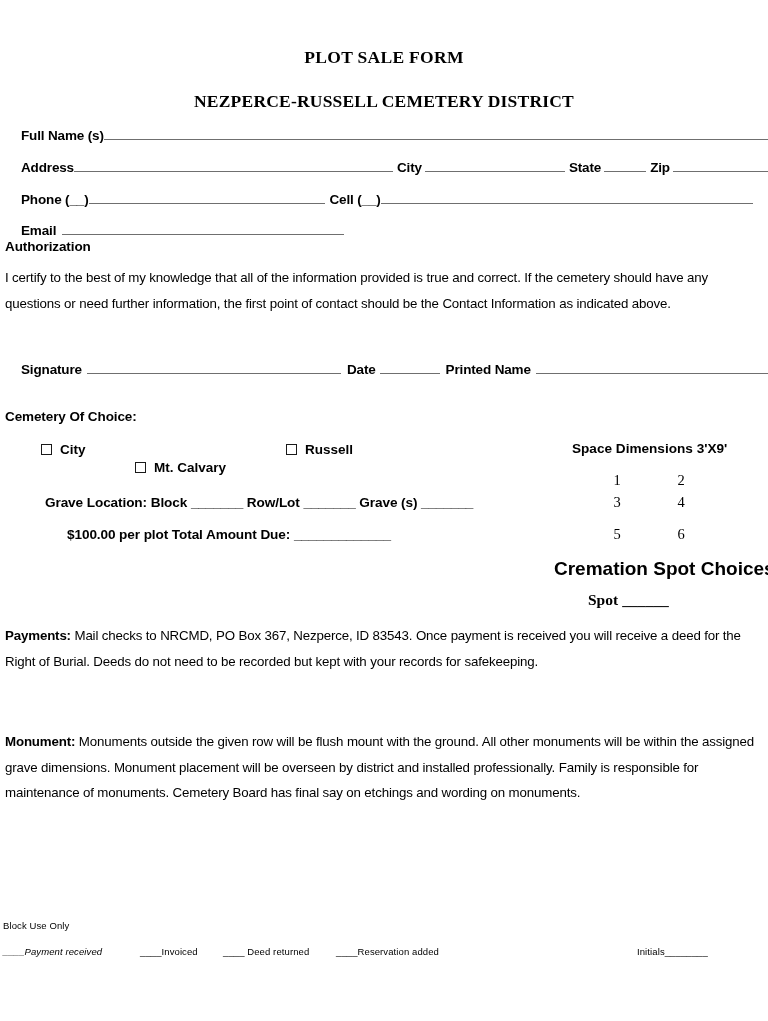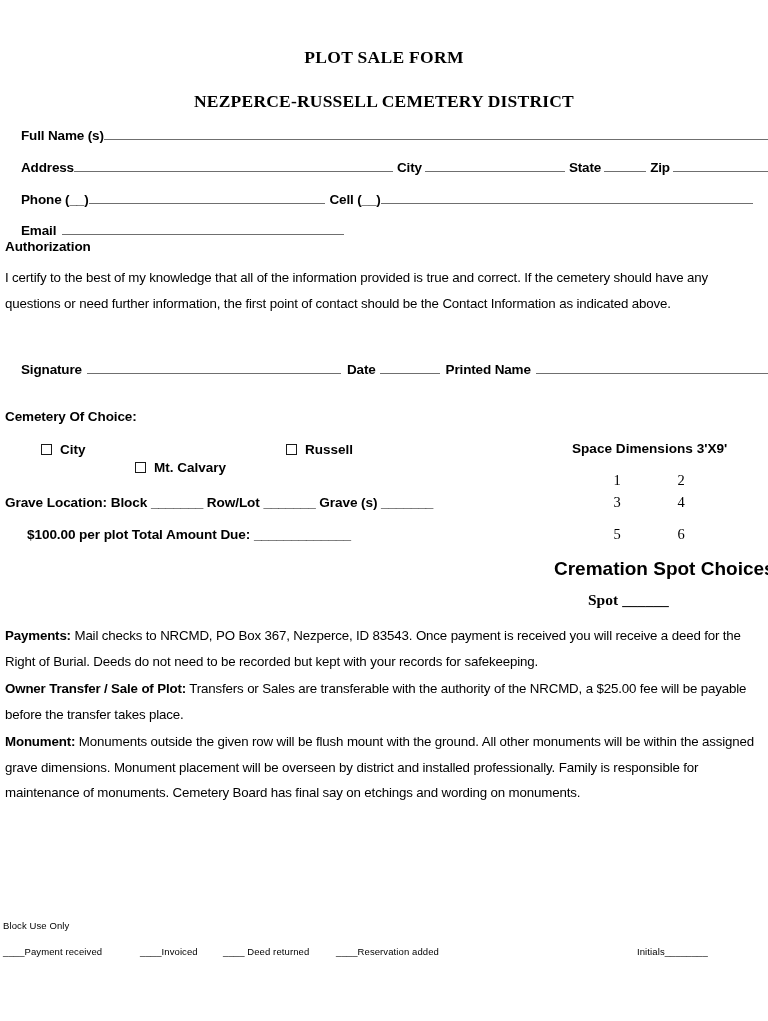--- a/index.html
+++ b/index.html
@@ -120,20 +120,21 @@
     white-space: nowrap;
   }
 
   
   .bold-line {
     position: absolute;
     font-size: 13.6px;
     font-weight: bold;
     white-space: nowrap;
     letter-spacing: -0.1px;
+    margin-left: 40px;
   }
 
   
   .office-label {
     position: absolute;
     font-size: 9.5px;
     letter-spacing: 0.1px;
   }
   .office-row {
     position: absolute;
@@ -216,30 +217,27 @@
   <div class="cs-title" style="left:554px; top:558px;">Cremation Spot Choices</div>
 
   <div class="spot-line" style="left:588px; top:591px;">
     <span>Spot</span><span style="margin-left:4px;">______</span>
   </div>
 
   <div class="abs body-par" style="left:5px; top:623px; width:754px;">
     <b>Payments:</b><span> Mail checks to NRCMD, PO Box 367, Nezperce, ID 83543. Once payment is received you will receive a deed for the Right of Burial. Deeds do not need to be recorded but kept with your records for safekeeping.</span>
   </div>
 
-  <div class="abs body-par" style="left:5px; top:676px; width:754px;">
-    <b>Owner Transfer / Sale of Plot:</b><span> Transfers or Sales are transferable with the authority of the NRCMD, a $25.00 fee will be payable before the transfer takes place.</span>
-  </div>
 
   <div class="abs body-par" style="left:5px; top:729px; width:754px;">
     <b>Monument:</b><span> Monuments outside the given row will be flush mount with the ground. All other monuments will be within the assigned grave dimensions. Monument placement will be overseen by district and installed professionally. Family is responsible for maintenance of monuments. Cemetery Board has final say on etchings and wording on monuments.</span>
   </div>
 
 
   <div class="office-label" style="left:3px; top:920px;">Block Use Only</div>
 
   <div class="office-row" style="left:3px; top:946px;">
-    <span class="item" style="width:137px;">____Payment received</span><span class="item" style="width:83px;">____Invoiced</span><span class="item" style="width:113px;">____ Deed returned</span><span class="item">____Reservation added</span>
+    <span class="item" style="width:137px;font-style:italic;">____Payment received</span><span class="item" style="width:83px;">____Invoiced</span><span class="item" style="width:113px;">____ Deed returned</span><span class="item">____Reservation added</span>
   </div>
 
   <div class="office-row" style="left:637px; top:946px;">Initials________</div>
 
 </div>
 
 </body></html>

